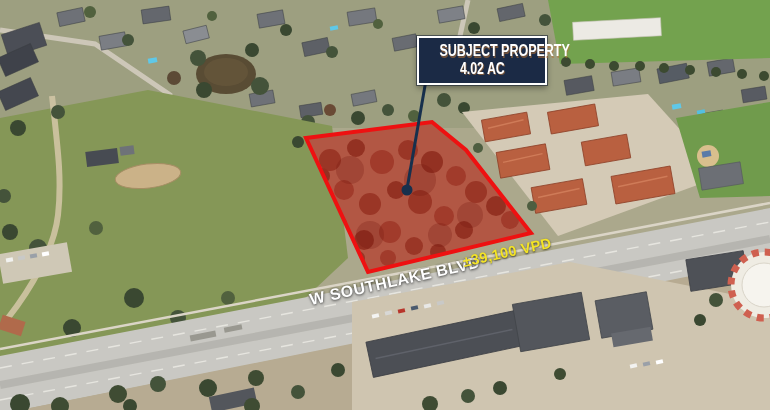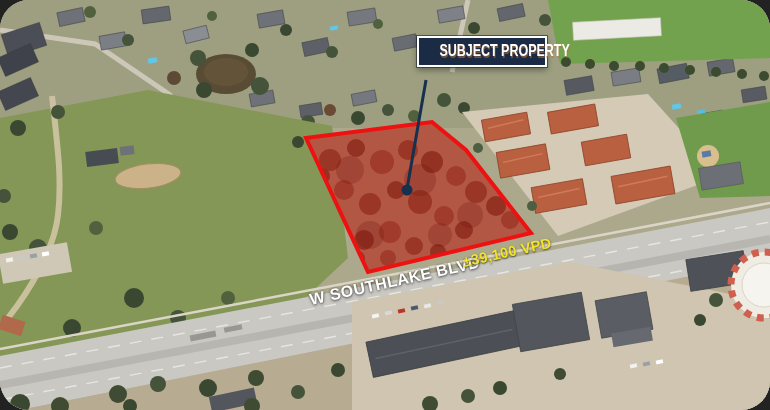--- a/index.html
+++ b/index.html
@@ -1,19 +1,19 @@
 <!DOCTYPE html>
 <html style="--outline-red: #ee1111; --overlay-red: rgba(200,35,22,0.5); --navy: #1b2a45; --leader: #17304d; --white: #ffffff; --traffic-yellow: #f4e426;"><head>
 <meta charset="utf-8">
 <style>
   html,body{margin:0;padding:0;background:#222;}
   .stage{
     position:relative;width:770px;height:410px;overflow:hidden;
     background:#aba88c;font-family:"Liberation Sans",sans-serif;
-    -webkit-user-select:none;user-select:none;border-radius:29px;
+    -webkit-user-select:none;user-select:none;
   }
   svg.scene{position:absolute;inset:0;display:block;}
   .label-box{
     position:absolute;left:417px;top:36px;width:130px;box-sizing:border-box;
     background:var(--navy,#1b2a45);border:2px solid var(--white,#fff);
     box-shadow:0 0 0 1px rgba(15,25,45,.55),0 3px 6px rgba(0,0,0,.38);
     padding:3px 2px 5px;text-align:center;z-index:3;
   }
   .label-title{
     display:inline-block;color:var(--white,#fff);font-weight:bold;font-size:16px;
@@ -293,18 +293,19 @@
     </g>
 
     <g>
       <line x1="426" y1="80" x2="407" y2="189" style="stroke:var(--leader,#17304d)" stroke-width="3"></line>
       <circle cx="407" cy="190" r="5.5" style="fill:var(--leader,#17304d)"></circle>
     </g>
   </svg>
 
   <div class="label-box">
     <div><span class="label-title">SUBJECT PROPERTY</span></div>
+    <div><span class="label-acreage">4.02 AC</span></div>
   </div>
 
   <div class="road-name">W SOUTHLAKE BLVD</div>
   <div class="traffic">±39,100 VPD</div>
 
 </div>
 
 </body></html>

